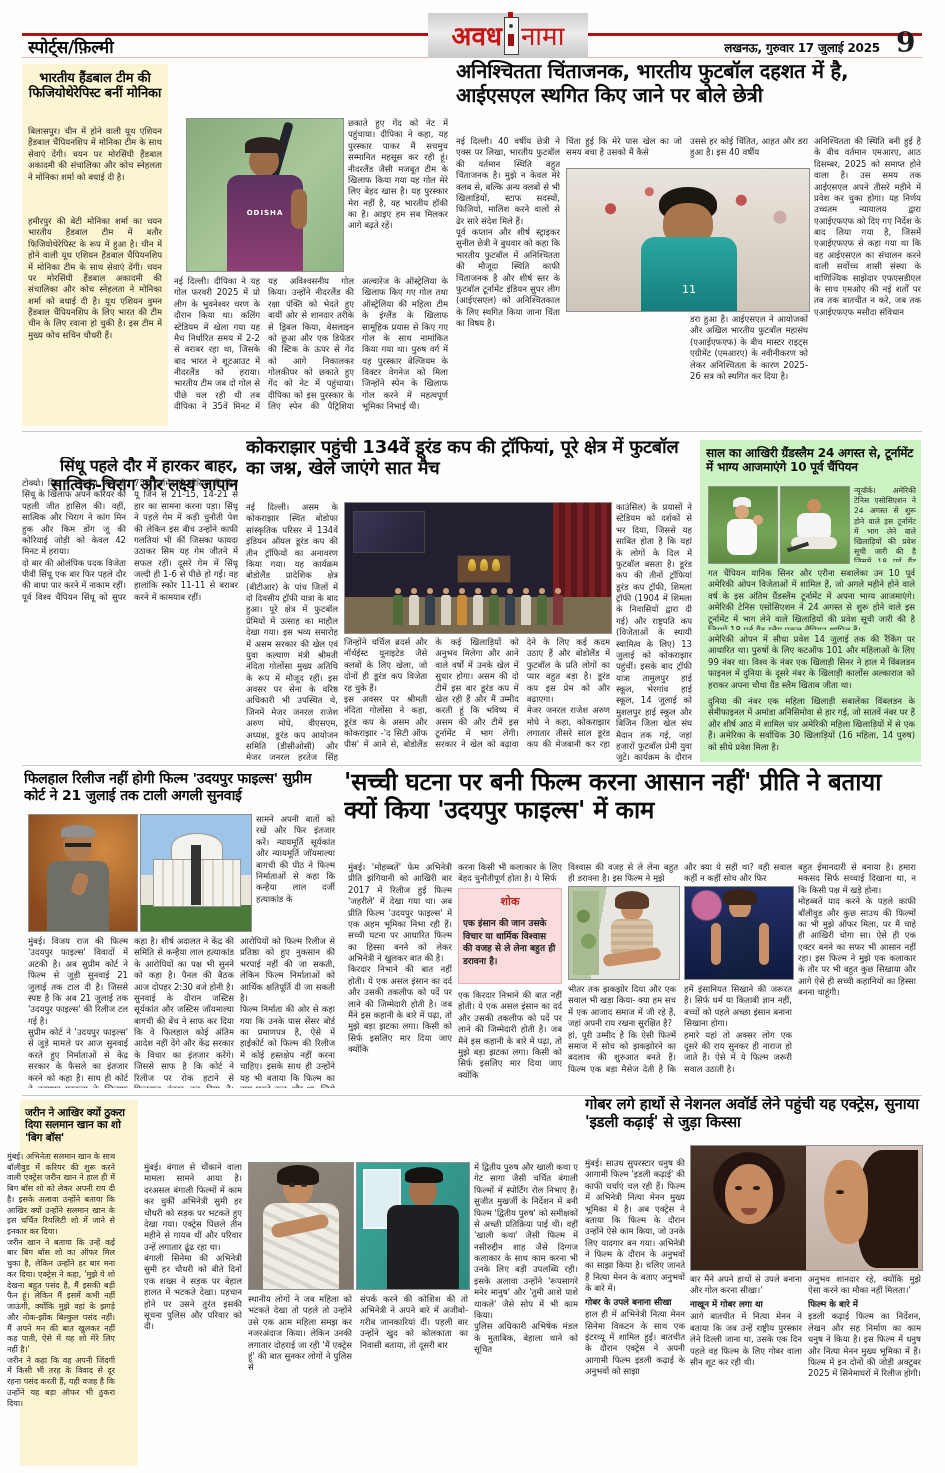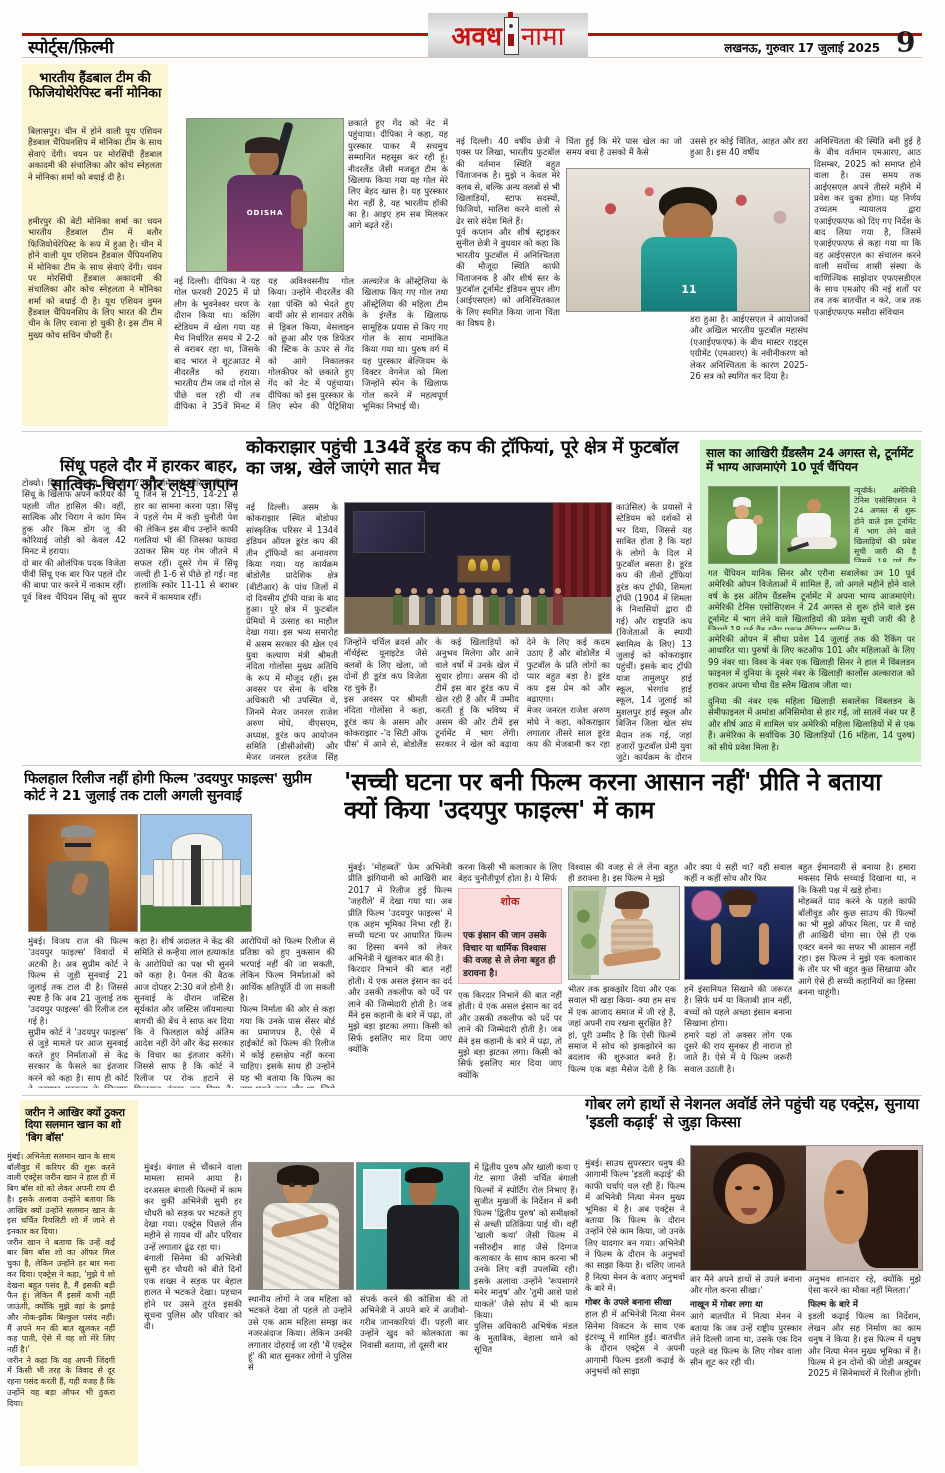--- a/index.html
+++ b/index.html
@@ -51,29 +51,30 @@
     <div class="ab" style="left:62px;top:26px;width:30px;height:32px;border-radius:50%;background:#9c6b47"></div>
     <div class="ab" style="left:58px;top:18px;width:38px;height:16px;border-radius:50% 50% 0 0;background:#2c2320"></div>
     <div class="ab" style="left:40px;top:56px;width:76px;height:96px;border-radius:12px 12px 0 0;background:linear-gradient(180deg,#5c3160,#8e3f72)">
       <div style="margin-top:34px;text-align:center;color:#fff;font-size:7px;font-weight:bold;letter-spacing:1px">ODISHA</div>
     </div>
     <div class="ab" style="left:104px;top:70px;width:16px;height:40px;border-radius:8px;background:#9c6b47"></div>
   </div>
   <div class="ab bt" style="left:348px;top:118px;width:100px;height:152px">छकाते हुए गेंद को नेट में पहुंचाया। दीपिका ने कहा, यह पुरस्कार पाकर मैं सचमुच सम्मानित महसूस कर रही हूं। नीदरलैंड जैसी मजबूत टीम के खिलाफ किया गया यह गोल मेरे लिए बेहद खास है। यह पुरस्कार मेरा नहीं है, यह भारतीय हॉकी का है। आइए हम सब मिलकर आगे बढ़ते रहें।</div>
   <div class="ab bt c3" style="left:174px;top:276px;width:274px;height:150px">नई दिल्ली। दीपिका ने यह गोल फरवरी 2025 में प्रो लीग के भुवनेश्वर चरण के दौरान किया था। कलिंग स्टेडियम में खेला गया यह मैच निर्धारित समय में 2-2 से बराबर रहा था, जिसके बाद भारत ने शूटआउट में नीदरलैंड को हराया। भारतीय टीम जब दो गोल से पीछे चल रही थी तब दीपिका ने 35वें मिनट में यह अविश्वसनीय गोल किया। उन्होंने नीदरलैंड की रक्षा पंक्ति को भेदते हुए बायीं ओर से शानदार तरीके से ड्रिबल किया, बेसलाइन को छुआ और एक डिफेंडर की स्टिक के ऊपर से गेंद को आगे निकालकर गोलकीपर को छकाते हुए गेंद को नेट में पहुंचाया। दीपिका को इस पुरस्कार के लिए स्पेन की पैट्रिशिया अल्वारेज के ऑस्ट्रेलिया के खिलाफ किए गए गोल तथा ऑस्ट्रेलिया की महिला टीम के इंग्लैंड के खिलाफ सामूहिक प्रयास से किए गए गोल के साथ नामांकित किया गया था। पुरुष वर्ग में यह पुरस्कार बेल्जियम के विक्टर वेगनेज को मिला जिन्होंने स्पेन के खिलाफ गोल करने में महत्वपूर्ण भूमिका निभाई थी।</div>
 
+  <div class="ab hl" style="left:456px;top:60px;width:465px;height:70px;font-size:20px">अनिश्चितता चिंताजनक, भारतीय फुटबॉल दहशत में है, आईएसएल स्थगित किए जाने पर बोले छेत्री</div>
   <div class="ab bt pre" style="left:456px;top:136px;width:104px;height:292px">नई दिल्ली। 40 वर्षीय छेत्री ने एक्स पर लिखा, भारतीय फुटबॉल की वर्तमान स्थिति बहुत चिंताजनक है। मुझे न केवल मेरे क्लब से, बल्कि अन्य क्लबों से भी खिलाड़ियों, स्टाफ सदस्यों, फिजियो, मालिश करने वालों से ढेर सारे संदेश मिले हैं।
 पूर्व कप्तान और शीर्ष स्ट्राइकर सुनील छेत्री ने बुधवार को कहा कि भारतीय फुटबॉल में अनिश्चितता की मौजूदा स्थिति काफी चिंताजनक है और शीर्ष स्तर के फुटबॉल टूर्नामेंट इंडियन सुपर लीग (आईएसएल) को अनिश्चितकाल के लिए स्थगित किया जाना चिंता का विषय है।</div>
   <div class="ab bt" style="left:566px;top:136px;width:116px;height:28px">चिंता हुई कि मेरे पास खेल का जो समय बचा है उसको मैं कैसे</div>
   <div class="ab bt" style="left:690px;top:136px;width:118px;height:28px">उससे हर कोई चिंतित, आहत और डरा हुआ है। इस 40 वर्षीय</div>
   <div class="photo" style="left:566px;top:168px;width:242px;height:142px;background:radial-gradient(circle at 18% 28%,#c24d4d 0 5px,rgba(0,0,0,0) 6px),radial-gradient(circle at 34% 16%,#d06a6a 0 4px,rgba(0,0,0,0) 5px),radial-gradient(circle at 72% 22%,#bf5555 0 5px,rgba(0,0,0,0) 6px),radial-gradient(circle at 88% 34%,#caa 0 6px,rgba(0,0,0,0) 7px),linear-gradient(#e9e4dc,#cfc6ba)">
     <div class="ab" style="left:92px;top:18px;width:58px;height:34px;border-radius:50% 50% 40% 40%;background:#1d1712"></div>
     <div class="ab" style="left:96px;top:34px;width:50px;height:44px;border-radius:45%;background:#a9764c"></div>
     <div class="ab" style="left:74px;top:68px;width:96px;height:76px;border-radius:14px 14px 0 0;background:linear-gradient(180deg,#2aa8a0,#157d7c)">
-      <div style="margin-top:46px;text-align:center;color:#fff;font-size:11px;font-weight:bold">11</div>
+      <div style="margin-top:46px;text-align:center;color:#fff;font-size:11px;font-weight:normal">11</div>
     </div>
   </div>
   <div class="ab bt" style="left:690px;top:314px;width:118px;height:114px">डरा हुआ है। आईएसएल ने आयोजकों और अखिल भारतीय फुटबॉल महासंघ (एआईएफएफ) के बीच मास्टर राइट्स एग्रीमेंट (एमआरए) के नवीनीकरण को लेकर अनिश्चितता के कारण 2025-26 सत्र को स्थगित कर दिया है।</div>
   <div class="ab bt" style="left:814px;top:136px;width:107px;height:292px">अनिश्चितता की स्थिति बनी हुई है के बीच वर्तमान एमआरए, आठ दिसम्बर, 2025 को समाप्त होने वाला है। उस समय तक आईएसएल अपने तीसरे महीने में प्रवेश कर चुका होगा। यह निर्णय उच्चतम न्यायालय द्वारा एआईएफएफ को दिए गए निर्देश के बाद लिया गया है, जिसमें एआईएफएफ से कहा गया था कि वह आईएसएल का संचालन करने वाली सर्वोच्च शासी संस्था के वाणिज्यिक साझेदार एफएसडीएल के साथ एमओए की नई शर्तों पर तब तक बातचीत न करे, जब तक एआईएफएफ मसौदा संविधान</div>
 
   <div class="divider" style="left:22px;top:431px;width:900px"></div>
 
   <div class="ab hl" style="left:22px;top:457px;width:216px;height:36px;font-size:16px;text-align:right">सिंधू पहले दौर में हारकर बाहर, सात्विक-चिराग और लक्ष्य जापान ओपन के दूसरे दौर में</div>
   <div class="ab bt c2 pre" style="left:22px;top:478px;width:216px;height:284px">टोक्यो। सिम ने भारतीय खिलाड़ी सिंधू के खिलाफ अपने करियर की पहली जीत हासिल की। वहीं, सात्विक और चिराग ने कांग मिन हुक और किम डोंग जू की कोरियाई जोड़ी को केवल 42 मिनट में हराया।
 दो बार की ओलंपिक पदक विजेता पीवी सिंधू एक बार फिर पहले दौर की बाधा पार करने में नाकाम रहीं। पूर्व विश्व चैंपियन सिंधू को सुपर 750 टूर्नामेंट में कोरिया की सिम यू जिन से 21-15, 14-21 से हार का सामना करना पड़ा। सिंधू ने पहले गेम में कड़ी चुनौती पेश की लेकिन इस बीच उन्होंने काफी गलतियां भी कीं जिसका फायदा उठाकर सिम यह गेम जीतने में सफल रहीं। दूसरे गेम में सिंधू जल्दी ही 1-6 से पीछे हो गईं। वह हालांकि स्कोर 11-11 से बराबर करने में कामयाब रहीं।</div>
@@ -120,34 +121,35 @@
     <div class="ab" style="left:32px;top:10px;width:34px;height:12px;border-radius:50% 50% 0 0;background:#8f8f8f"></div>
     <div class="ab" style="left:36px;top:28px;width:26px;height:4px;background:#222"></div>
     <div class="ab" style="left:18px;top:46px;width:62px;height:70px;border-radius:10px 10px 0 0;background:#6f6f68"></div>
     <div class="ab" style="left:44px;top:58px;width:14px;height:22px;border-radius:6px;background:#b07c52;transform:rotate(20deg)"></div>
   </div>
   <div class="photo" style="left:140px;top:814px;width:110px;height:116px;background:linear-gradient(#9ec4e8 0 52%,#e8e4da 52% 78%,#4a7a3a 78% 100%)">
     <div class="ab" style="left:30px;top:18px;width:50px;height:26px;border-radius:50% 50% 0 0;background:#f4f2ec;border:1px solid #9a9a92"></div>
     <div class="ab" style="left:12px;top:44px;width:86px;height:46px;background:repeating-linear-gradient(90deg,#f4f2ec 0 8px,#d8d4c8 8px 10px);border:1px solid #9a9a92"></div>
     <div class="ab" style="left:50px;top:30px;width:10px;height:60px;background:#333"></div>
   </div>
+  <div class="ab bt" style="left:256px;top:814px;width:79px;height:116px">सामने अपनी बातों को रखें और फिर इंतजार करें। न्यायमूर्ति सूर्यकांत और न्यायमूर्ति जॉयमाल्या बागची की पीठ ने फिल्म निर्माताओं से कहा कि कन्हैया लाल दर्जी हत्याकांड के</div>
   <div class="ab bt pre" style="left:28px;top:936px;width:100px;height:152px">मुंबई। विजय राज की फिल्म 'उदयपुर फाइल्स' विवादों में अटकी है। अब सुप्रीम कोर्ट ने फिल्म से जुड़ी सुनवाई 21 जुलाई तक टाल दी है। जिससे स्पष्ट है कि अब 21 जुलाई तक 'उदयपुर फाइल्स' की रिलीज टल गई है।
 सुप्रीम कोर्ट ने 'उदयपुर फाइल्स' से जुड़े मामले पर आज सुनवाई करते हुए निर्माताओं से केंद्र सरकार के फैसले का इंतजार करने को कहा है। साथ ही कोर्ट ने उदयपुर फाइल्स के खिलाफ आपत्तियों पर सुनवाई कर रही केंद्र की समिति से भी इस मामले पर तुरंत फैसला लेने को</div>
   <div class="ab bt pre" style="left:134px;top:936px;width:100px;height:152px">कहा है। शीर्ष अदालत ने केंद्र की समिति से कन्हैया लाल हत्याकांड के आरोपियों का पक्ष भी सुनने को कहा है। पैनल की बैठक आज दोपहर 2:30 बजे होनी है।
 सुनवाई के दौरान जस्टिस सूर्यकांत और जस्टिस जॉयमाल्या बागची की बेंच ने साफ कर दिया कि वे फिलहाल कोई अंतिम आदेश नहीं देंगे और केंद्र सरकार के विचार का इंतजार करेंगे। जिससे साफ है कि कोर्ट ने रिलीज पर रोक हटाने से फिलहाल इंकार कर दिया है। सुप्रीम कोर्ट ने सभी याचिकाकर्ताओं को सलाह दी कि वे पहले केंद्र के</div>
   <div class="ab bt pre" style="left:240px;top:936px;width:95px;height:152px">आरोपियों को फिल्म रिलीज से प्रतिष्ठा को हुए नुकसान की भरपाई नहीं की जा सकती, लेकिन फिल्म निर्माताओं को आर्थिक क्षतिपूर्ति दी जा सकती है।
 फिल्म निर्माता की ओर से कहा गया कि उनके पास सेंसर बोर्ड का प्रमाणपत्र है, ऐसे में हाईकोर्ट को फिल्म की रिलीज में कोई हस्तक्षेप नहीं करना चाहिए। इसके साथ ही उन्होंने यह भी बताया कि फिल्म का नाम पहले कुछ और था, जिसे बाद में बदलकर 'उदयपुर फाइल्स' कर दिया गया। कोर्ट में सीनियर एडवोकेट कपिल सिब्बल ने कहा कि यह फिल्म एक समुदाय के खिलाफ नफरत फैलाने का सबसे बड़ा उदाहरण है ऐसे में तो इसे रिलीज नहीं किया जाना चाहिए।</div>
 
   <div class="ab hl" style="left:344px;top:768px;width:577px;height:86px;font-size:24px">'सच्ची घटना पर बनी फिल्म करना आसान नहीं' प्रीति ने बताया क्यों किया 'उदयपुर फाइल्स' में काम</div>
   <div class="ab bt pre" style="left:348px;top:862px;width:104px;height:230px">मुंबई। 'मोहब्बतें' फेम अभिनेत्री प्रीति झंगियानी को आखिरी बार 2017 में रिलीज हुई फिल्म 'जहरीले' में देखा गया था। अब प्रीति फिल्म 'उदयपुर फाइल्स' में एक अहम भूमिका निभा रही हैं। सच्ची घटना पर आधारित फिल्म का हिस्सा बनने को लेकर अभिनेत्री ने खुलकर बात की है।
 किरदार निभाने की बात नहीं होती। ये एक असल इंसान का दर्द और उसकी तकलीफ को पर्दे पर लाने की जिम्मेदारी होती है। जब मैंने इस कहानी के बारे में पढ़ा, तो मुझे बड़ा झटका लगा। किसी को सिर्फ इसलिए मार दिया जाए क्योंकि</div>
   <div class="ab bt" style="left:458px;top:862px;width:104px;height:22px">करना किसी भी कलाकार के लिए बेहद चुनौतीपूर्ण होता है। ये सिर्फ</div>
   <div class="ab" style="left:458px;top:888px;width:104px;height:96px;background:#fadcdd;border:1px solid #e8b2b6;box-sizing:border-box;padding:4px">
     <div style="text-align:center;font-weight:bold;color:#b3261e;font-size:11px">शोक</div>
-    <div style="font-size:9px;font-weight:bold;line-height:1.4;color:#222;margin-top:21px">एक इंसान की जान उसके विचार या धार्मिक विश्वास की वजह से ले लेना बहुत ही डरावना है।</div>
+    <div style="font-size:9px;font-weight:bold;line-height:1.4;color:#222;margin-top:9px">एक इंसान की जान उसके विचार या धार्मिक विश्वास की वजह से ले लेना बहुत ही डरावना है।</div>
   </div>
   <div class="ab bt" style="left:458px;top:990px;width:104px;height:102px">एक किरदार निभाने की बात नहीं होती। ये एक असल इंसान का दर्द और उसकी तकलीफ को पर्दे पर लाने की जिम्मेदारी होती है। जब मैंने इस कहानी के बारे में पढ़ा, तो मुझे बड़ा झटका लगा। किसी को सिर्फ इसलिए मार दिया जाए क्योंकि</div>
   <div class="ab bt" style="left:568px;top:862px;width:110px;height:20px">विश्वास की वजह से ले लेना बहुत ही डरावना है। इस फिल्म ने मुझे</div>
   <div class="ab bt" style="left:684px;top:862px;width:108px;height:20px">और क्या ये सही था? वही सवाल कहीं न कहीं सोच और फिर</div>
   <div class="photo" style="left:568px;top:886px;width:110px;height:92px;background:linear-gradient(100deg,#b9c9a8 0 30%,#e8e6e0 30% 100%)">
     <div class="ab" style="left:4px;top:4px;width:26px;height:84px;background:radial-gradient(circle at 40% 30%,#6f8f4f 0 6px,rgba(0,0,0,0) 7px),radial-gradient(circle at 60% 60%,#7fa05f 0 7px,rgba(0,0,0,0) 8px),#a8bb90"></div>
     <div class="ab" style="left:52px;top:10px;width:22px;height:24px;border-radius:50%;background:#c79066"></div>
     <div class="ab" style="left:46px;top:4px;width:34px;height:18px;border-radius:50% 50% 20% 20%;background:#5a3c28"></div>
     <div class="ab" style="left:42px;top:32px;width:42px;height:38px;border-radius:8px;background:repeating-linear-gradient(0deg,#d9c3a6 0 4px,#c9b093 4px 8px)"></div>
     <div class="ab" style="left:34px;top:64px;width:58px;height:12px;border-radius:8px;background:#c79066;transform:rotate(-8deg)"></div>

